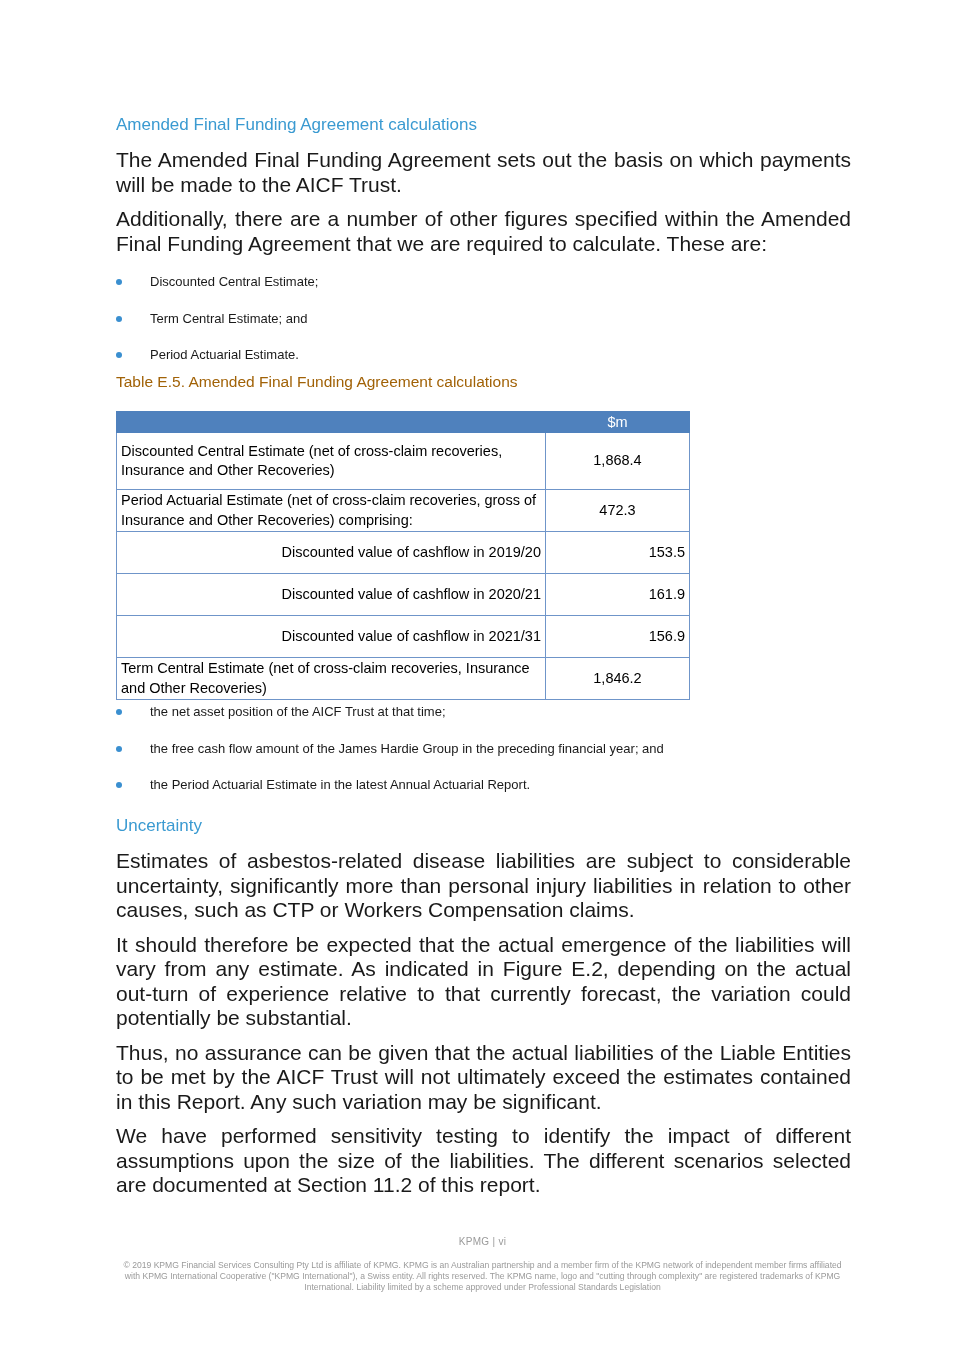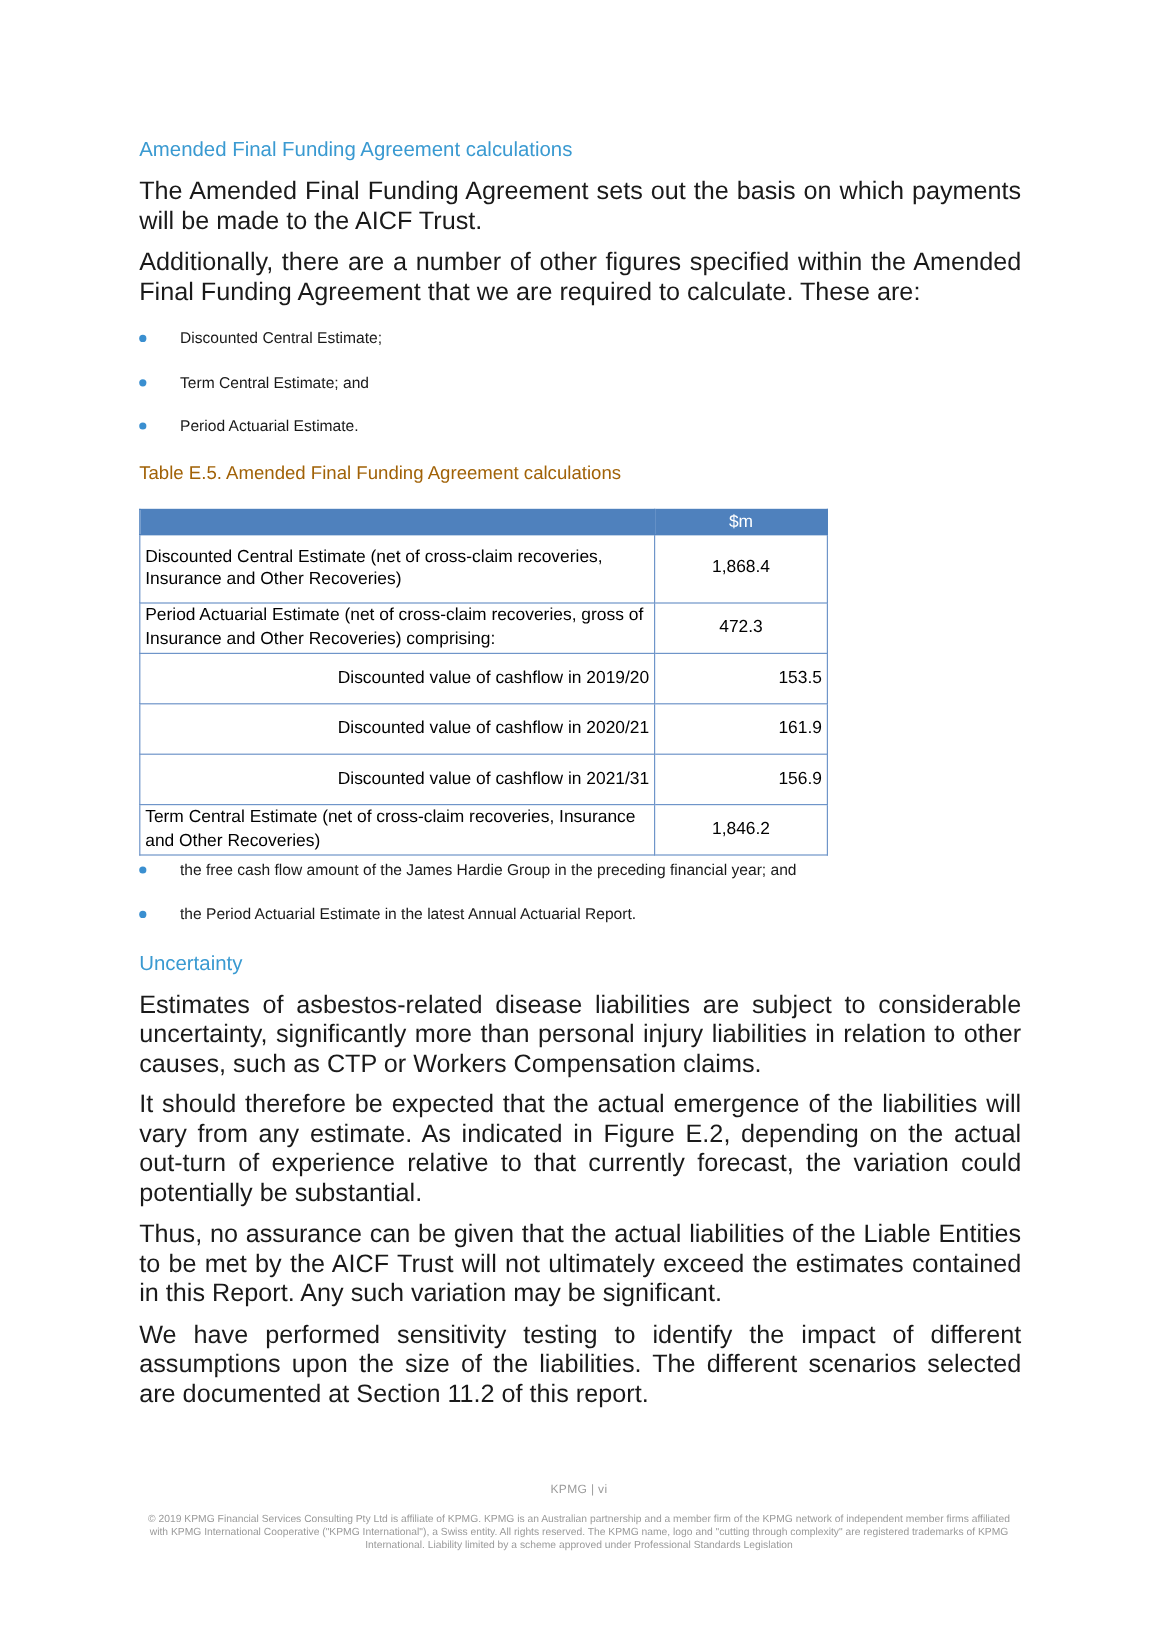--- a/index.html
+++ b/index.html
@@ -117,21 +117,21 @@
 
 <div class="page">
 
   <h2 class="heading">Amended Final Funding Agreement calculations</h2>
   <p class="para">The Amended Final Funding Agreement sets out the basis on which payments will be made to the AICF Trust.</p>
   <p class="para" style="margin-bottom:14px;">Additionally, there are a number of other figures specified within the Amended Final Funding Agreement that we are required to calculate. These are:</p>
 
   <ul class="bullets">
     <li><span class="dot"></span><span>Discounted Central Estimate;</span></li>
     <li><span class="dot"></span><span>Term Central Estimate; and</span></li>
-    <li style="margin-bottom:17px;"><span class="dot"></span><span>Period Actuarial Estimate.</span></li>
+    <li style="margin-bottom:4px;"><span class="dot"></span><span>Period Actuarial Estimate.</span></li>
   </ul>
 
   <div class="caption" style="margin-bottom:18px;">Table E.5. Amended Final Funding Agreement calculations</div>
 
   <table class="calc">
     <thead>
       <tr>
         <th></th>
         <th>$m</th>
       </tr>
@@ -159,20 +159,21 @@
       </tr>
       <tr class="main2">
         <td class="label">Term Central Estimate (net of cross-claim recoveries, Insurance and Other Recoveries)</td>
         <td class="val">1,846.2</td>
       </tr>
     </tbody>
   </table>
 
 
   <ul class="bullets">
+    <li><span class="dot"></span><span>the net asset position of the AICF Trust at that time;</span></li>
     <li><span class="dot"></span><span>the free cash flow amount of the James Hardie Group in the preceding financial year; and</span></li>
     <li style="margin-bottom:18px;"><span class="dot"></span><span>the Period Actuarial Estimate in the latest Annual Actuarial Report.</span></li>
   </ul>
 
   <h2 class="heading">Uncertainty</h2>
   <p class="para">Estimates of asbestos-related disease liabilities are subject to considerable uncertainty, significantly more than personal injury liabilities in relation to other causes, such as CTP or Workers Compensation claims.</p>
   <p class="para">It should therefore be expected that the actual emergence of the liabilities will vary from any estimate. As indicated in Figure E.2, depending on the actual out-turn of experience relative to that currently forecast, the variation could potentially be substantial.</p>
   <p class="para">Thus, no assurance can be given that the actual liabilities of the Liable Entities to be met by the AICF Trust will not ultimately exceed the estimates contained in this Report. Any such variation may be significant.</p>
   <p class="para">We have performed sensitivity testing to identify the impact of different assumptions upon the size of the liabilities. The different scenarios selected are documented at Section 11.2 of this report.</p>
 </div>

